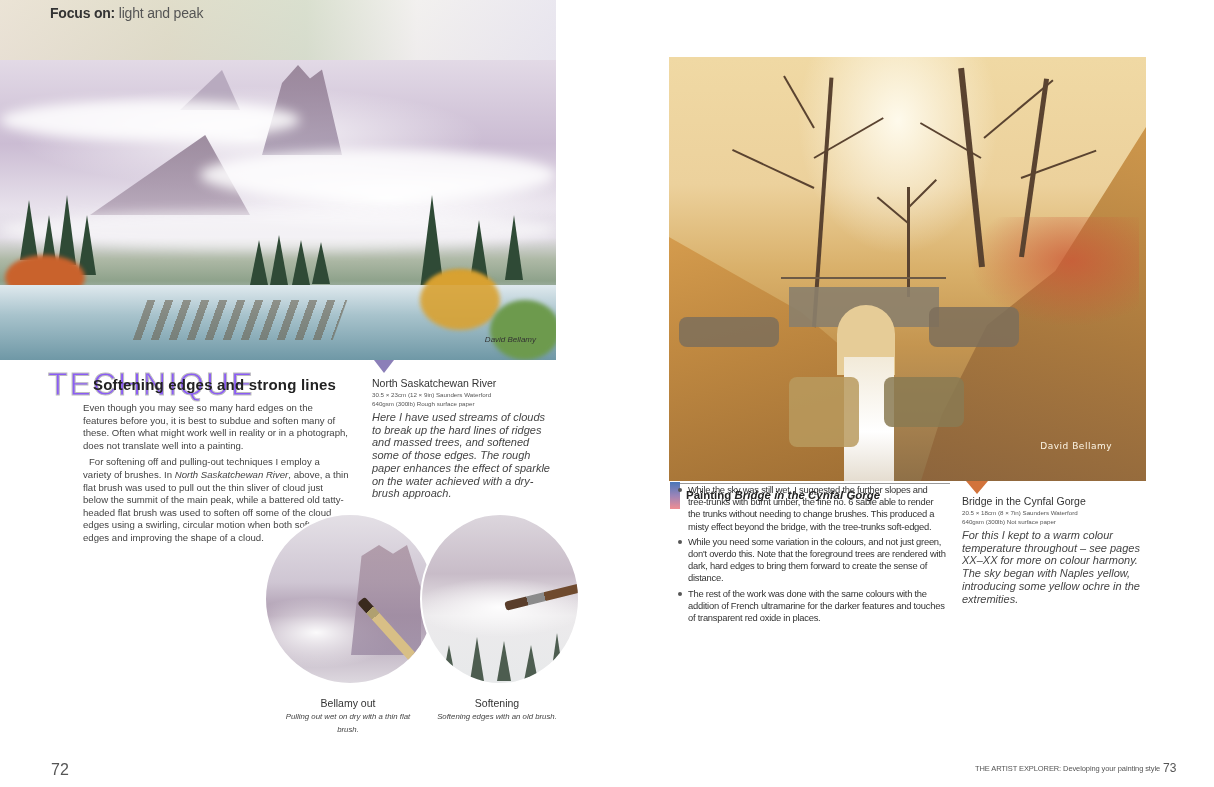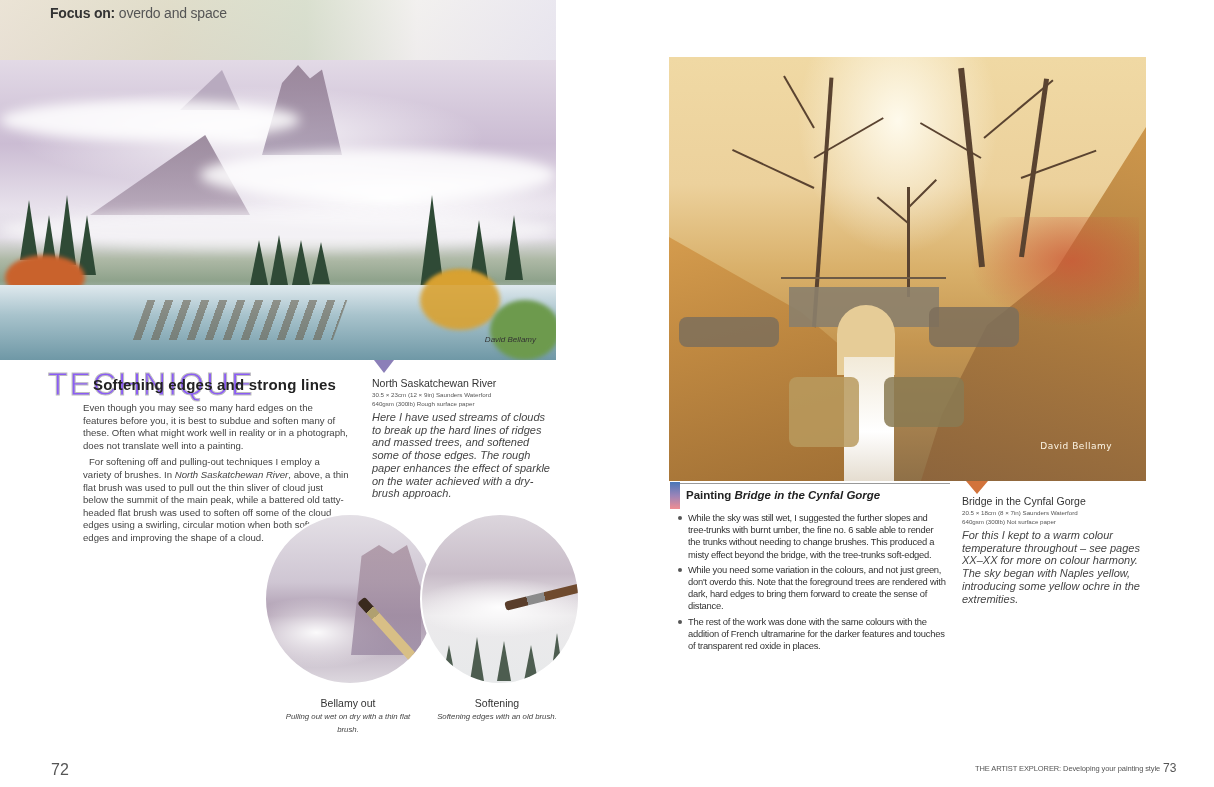--- a/index.html
+++ b/index.html
@@ -209,21 +209,21 @@
     background: linear-gradient(180deg,#4a76b7 0%, #9a84b8 50%, #f08d92 100%);
   }
   .box-rule {
     position: absolute; left: 680px; top: 483px; width: 270px; height: 1px; background: #999;
   }
   .box-title {
     position: absolute; left: 686px; top: 489px; font-size: 11.5px; font-weight: bold; color: #222;
   }
   .box-title em { font-style: italic; }
   .bullets {
-    position: absolute; left: 676px; top: 512px; width: 270px; list-style: none;
+    position: absolute; left: 676px; top: 484px; width: 270px; list-style: none;
   }
   .bullets li {
     position: relative; padding-left: 12px; font-size: 9.4px; line-height: 12.2px;
     color: #333; margin-bottom: 3px; letter-spacing: -0.25px;
   }
   .bullets li::before {
     content: ""; position: absolute; left: 2px; top: 4px; width: 4px; height: 4px;
     border-radius: 50%; background: #555;
   }
 
@@ -264,21 +264,21 @@
     <div class="bush" style="left:490px;top:290px;width:70px;height:60px;background:#5e8d45;"></div>
     <div class="river"></div>
     <div class="rocks"></div>
     <div class="bush" style="left:420px;top:270px;width:80px;height:60px;background:#d9a232;opacity:0.9;"></div>
     <div class="bush" style="left:490px;top:300px;width:70px;height:60px;background:#6d9a4d;"></div>
     <div class="signature-left">David Bellamy</div>
   </div>
 
   <div class="focus-header">
     <b>Focus on:</b>
-    <span class="light">overdo and space</span>
+    <span class="light">light and peak</span>
   </div>
 
   <div class="caption-marker-left"></div>
 
   <div class="technique-word">TECHNIQUE</div>
   <div class="section-title">Softening edges and strong lines</div>
   <div class="body-text">
     <p>Even though you may see so many hard edges on the features before you, it is best to subdue and soften many of these. Often what might work well in reality or in a photograph, does not translate well into a painting.</p>
     <p><span>For softening off and pulling-out techniques I employ a variety of brushes. In </span><em>North Saskatchewan River</em><span>, above, a thin flat brush was used to pull out the thin sliver of cloud just below the summit of the main peak, while a battered old tatty-headed flat brush was used to soften off some of the cloud edges using a swirling, circular motion when both softening edges and improving the shape of a cloud.</span></p>
   </div>

